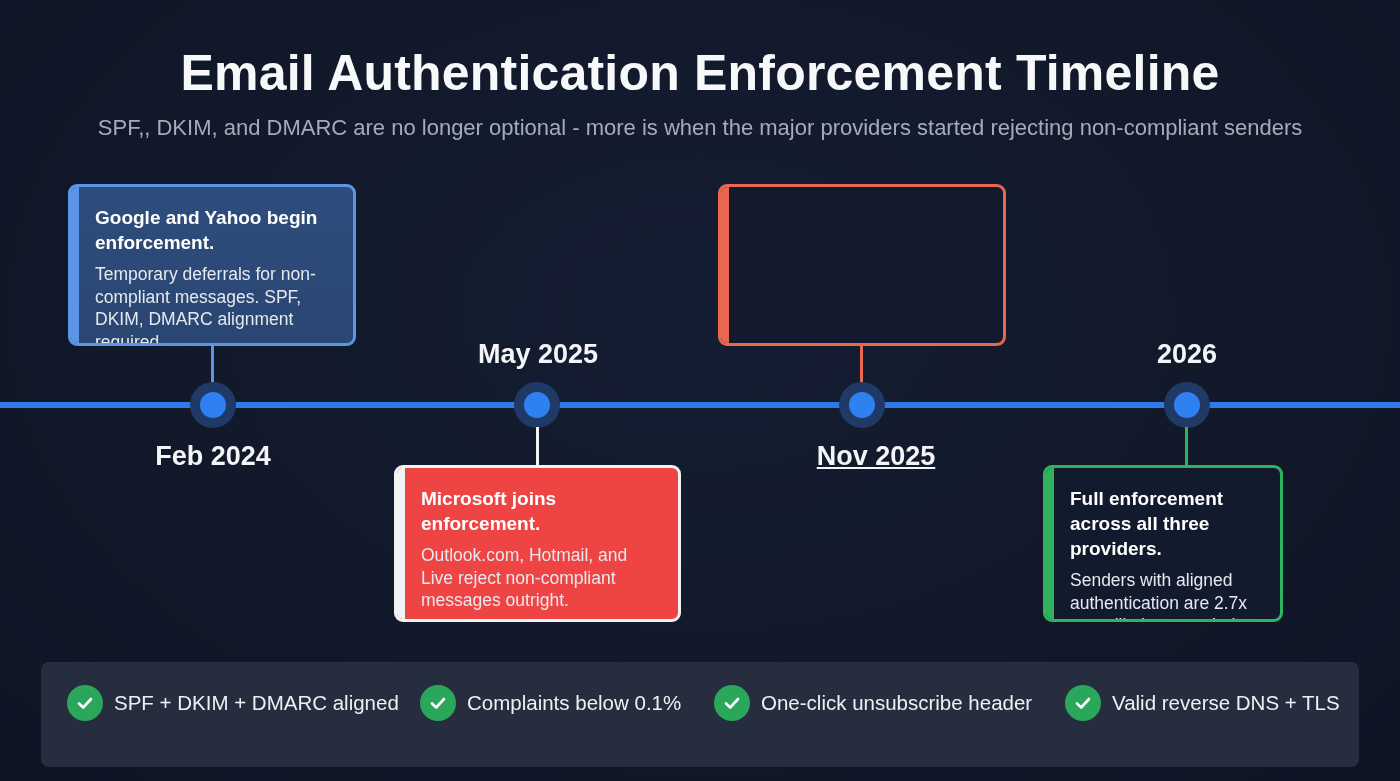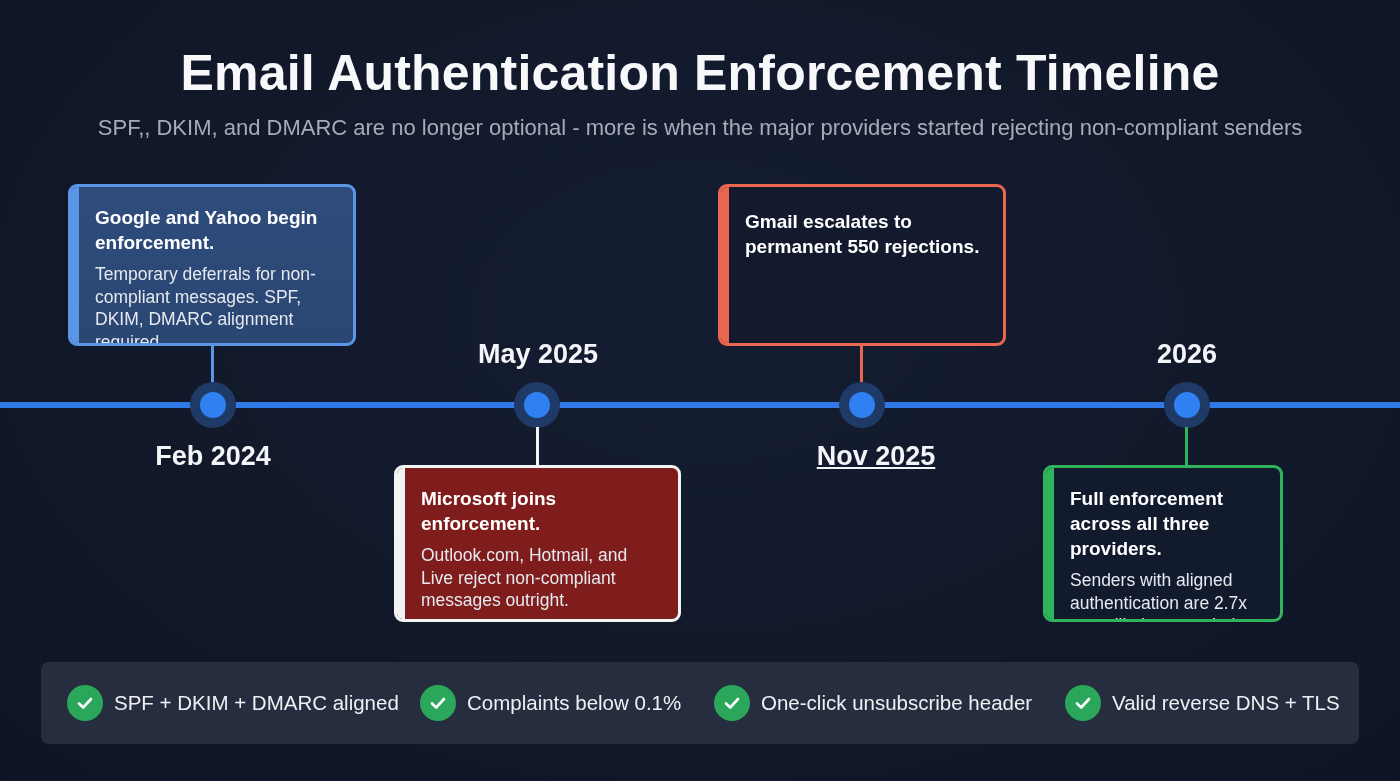--- a/index.html
+++ b/index.html
@@ -12,25 +12,25 @@
   .connector{position:absolute;width:3px;}
   .date{position:absolute;font-size:27px;font-weight:700;color:#f4f5f8;text-align:center;width:200px;}
   .card{position:absolute;border-radius:9px;box-sizing:border-box;padding:18px 18px 14px 24px;border:3px solid;overflow:hidden;}
   .card::before{content:"";position:absolute;left:0;top:0;bottom:0;width:8px;}
   .card .head{font-size:19px;font-weight:700;line-height:25px;color:#fff;margin-bottom:8px;}
   .card .body{font-size:17.5px;line-height:22.5px;color:#e6e9ef;}
   .c-blue{border-color:#5a95e6;background:linear-gradient(180deg,#2e4d7c 0%,#2a4673 100%);}
   .c-blue::before{background:#5a95e6;}
   .c-red{border-color:#e9664f;background:#131a2d;}
   .c-red::before{background:#e9664f;}
-  .c-white{border-color:#f2f3f5;background:#7f1d1d;}
+  .c-white{border-color:#f2f3f5;background:#ef4444;}
   .c-white::before{background:#f2f3f5;}
   .c-green{border-color:#2fb35c;background:#121a2e;}
   .c-green::before{background:#2fb35c;}
-  .checkbar{position:absolute;left:41px;top:662px;width:1318px;height:82px;border-radius:8px;background:#262d3e;display:flex;align-items:center;}
+  .checkbar{position:absolute;left:41px;top:662px;width:1318px;height:105px;border-radius:8px;background:#262d3e;display:flex;align-items:center;}
   .check{display:flex;align-items:center;position:absolute;top:23px;}
   .check .ic{width:36px;height:36px;border-radius:50%;background:#2aa75a;display:flex;align-items:center;justify-content:center;margin-right:11px;}
   .check .lbl{font-size:20.5px;color:#eef0f4;white-space:nowrap;}
 </style>
 </head>
 <body>
 
 <div class="title">Email Authentication Enforcement Timeline</div>
 <div class="subtitle">SPF,, DKIM, and DMARC are no longer optional - more is when the major providers started rejecting non-compliant senders</div>
 
@@ -50,21 +50,20 @@
 <div class="node" style="left:514px;">
     <div class="dot"></div>
   </div>
 <div class="connector" style="left:536px;top:427px;height:40px;background:#f2f3f5;"></div>
 <div class="card c-white" style="left:394px;top:465px;width:287px;height:157px;">
   <div class="head">Microsoft joins enforcement.</div>
   <div class="body">Outlook.com, Hotmail, and Live reject non-compliant messages outright.</div>
 </div>
 
 <div class="card c-red" style="left:718px;top:184px;width:288px;height:162px;padding-top:22px;">
-  <div class="head">Gmail escalates to permanent 550 rejections.</div>
 </div>
 <div class="connector" style="left:860px;top:345px;height:40px;background:#e9664f;"></div>
 <div class="node" style="left:839px;">
     <div class="dot"></div>
   </div>
 <div class="date" style="left:776px;top:441px;text-decoration:underline;">Nov 2025</div>
 
 <div class="date" style="left:1087px;top:339px;">2026</div>
 <div class="node" style="left:1164px;">
     <div class="dot"></div>

